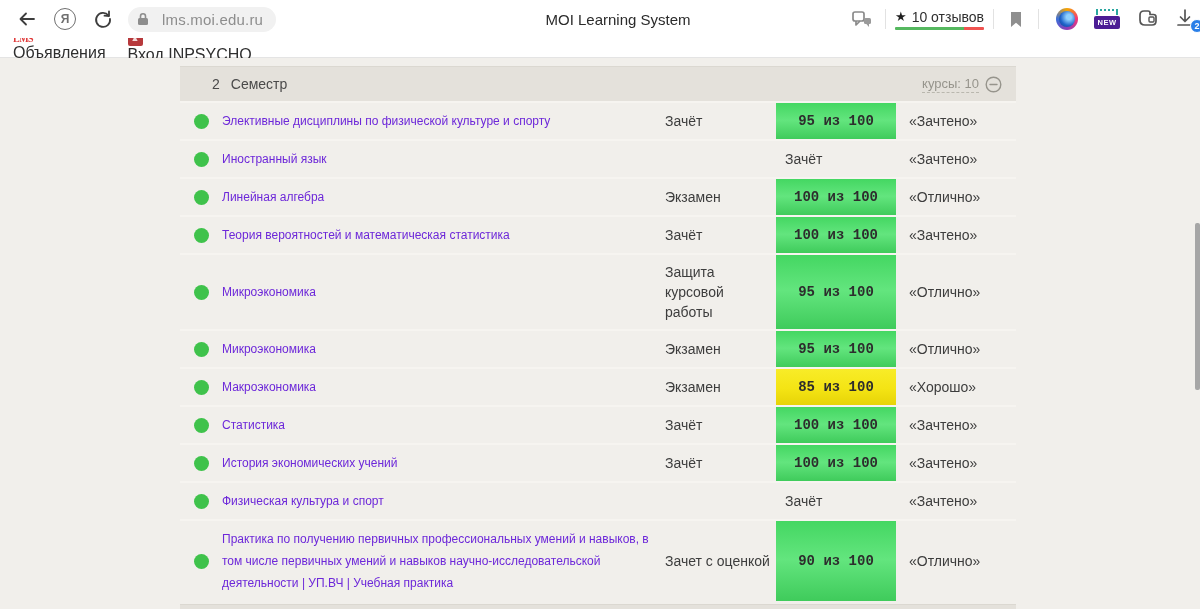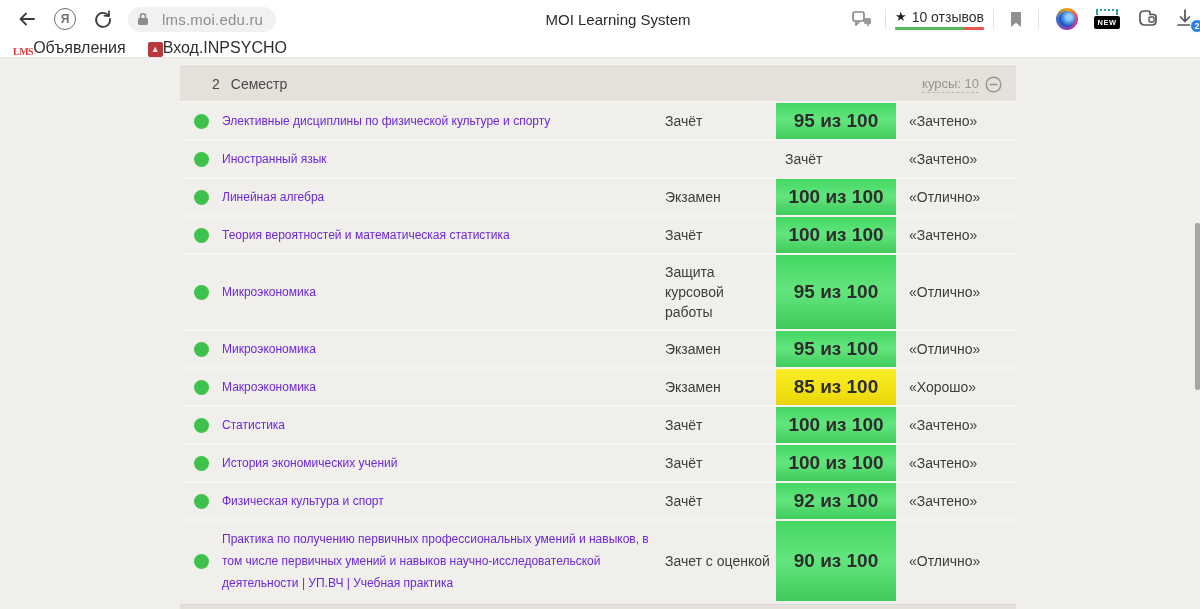--- a/index.html
+++ b/index.html
@@ -28,31 +28,31 @@
   .reviews-bar { width:100%; height:3px; margin-top:2px; display:flex; border-radius:1px; overflow:hidden; }
   .reviews-bar .g { flex:0 0 78%; background:#55b85f; }
   .reviews-bar .r { flex:1; background:#ef5350; }
   .ext-circle { width:22px; height:22px; border-radius:50%; position:relative; margin:0 8px;
                 background:conic-gradient(#f7a600,#f2387a,#8e3bb5,#3b6fd9,#f7a600); cursor:pointer; }
   .ext-circle::after { content:""; position:absolute; inset:3px; border-radius:50%;
                 background:radial-gradient(circle at 62% 38%, #8fd0ff 0 18%, #1f63c9 60%, #123c86 100%); }
   .new-icon { width:26px; margin:0 8px; cursor:pointer; text-align:center; }
   .new-brackets { height:6px; border-left:2px solid #2aa7a0; border-right:2px solid #2aa7a0;
                   border-top:2px dotted #2aa7a0; margin:0 2px 1px 2px; }
-  .new-label { background:#000000; color:#fff; font-size:7.5px; font-weight:bold;
+  .new-label { background:#4c1d95; color:#fff; font-size:7.5px; font-weight:bold;
                border-radius:2px; padding:2px 0; letter-spacing:.5px; }
   .mitten { margin:0 8px; cursor:pointer; }
   .download { position:relative; width:26px; height:30px; margin-left:6px; cursor:pointer; }
   .dl-badge { position:absolute; right:-4px; bottom:1px; width:14px; height:14px; border-radius:50%;
               background:#2a7fe8; color:#fff; font-size:9px; font-weight:bold;
               display:flex; align-items:center; justify-content:center; border:1.5px solid #fff; }
 
   .bookmarks { height:20px; background:#fff; border-bottom:1px solid #e4e4e4;
                display:flex; align-items:center; padding-left:13px; gap:8px; }
-  .bm-item { display:flex; align-items:flex-end; gap:0; cursor:pointer; margin-right:14px; }
+  .bm-item { display:flex; align-items:flex-start; gap:0; cursor:pointer; margin-right:14px;flex-direction:column; }
   .bm-label { font-size:16px; color:#2e2e2e; }
   .lms-fav { color:#e03a3a; font-weight:bold; font-size:10px; letter-spacing:-.5px;
              font-family:"Liberation Serif", serif; }
   .psy-fav { width:15px; height:15px; background:#b7393c; border-radius:2px; display:flex;
              align-items:center; justify-content:center; color:#f4d9d9; font-size:9px; line-height:1; }
 
   
   .page { height:551px; background:#f1efeb; position:relative; overflow:hidden; }
   .gradebook { width:836px; margin:8px 0 0 180px; }
 
@@ -63,21 +63,21 @@
   .sem-right { margin-left:auto; display:flex; align-items:center; gap:6px; cursor:pointer; }
   .courses-link { font-size:13px; color:#96948c; border-bottom:1px dashed #b9b7ae; padding-bottom:1px; }
 
   .grade-row { display:flex; align-items:center; min-height:38px; border-top:2px solid #f6f4f0; }
   .cell-dot { flex:0 0 42px; display:flex; justify-content:center; align-self:center; }
   .status-dot { width:15px; height:15px; border-radius:50%; background:#3fc24b; }
   .cell-course { flex:1 1 auto; font-size:12px; line-height:22px; color:#6d28d9;
                  padding:7px 14px 7px 0; cursor:pointer; }
   .cell-type { flex:0 0 111px; font-size:14px; line-height:20px; color:#3d3d3d; padding:7px 6px 7px 0; }
   .cell-badge { flex:0 0 120px; align-self:stretch; display:flex; align-items:center;
-                justify-content:center; font-size:19px; font-weight:bold; color:#2d2d2d; }
+                justify-content:center; font-size:14px; font-weight:bold; color:#2d2d2d;font-family:Liberation Mono, monospace; }
   .badge-green  { background:linear-gradient(180deg,#44d762 0%,#63e57e 48%,#3fcb5b 100%); }
   .badge-gray   { background:linear-gradient(180deg,#ebebeb 0%,#fbfbfb 45%,#c7c7c7 100%); }
   .badge-yellow { background:linear-gradient(180deg,#f8ec28 0%,#f4e414 55%,#e6d307 100%); }
   .cell-grade { flex:0 0 120px; font-size:14px; color:#3d3d3d; padding:7px 0 7px 13px; }
 
   .footer-bar { margin-top:3px; }
 
   .scroll-thumb { position:absolute; right:0; top:165px; width:5px; height:167px;
                   background:#a6a6a6; border-radius:2px; cursor:pointer; }
 
@@ -274,21 +274,20 @@
     <span class="cell-badge badge-green">100 из 100</span>
     <span class="cell-grade">«Зачтено»</span>
   </div>
 
   <div class="grade-row">
     <span class="cell-dot">
       <span class="status-dot"></span>
     </span>
     <span class="cell-course">Физическая культура и спорт</span>
     <span class="cell-type">Зачёт</span>
-    <span class="cell-badge badge-green">92 из 100</span>
     <span class="cell-grade">«Зачтено»</span>
   </div>
 
   <div class="grade-row">
     <span class="cell-dot">
       <span class="status-dot"></span>
     </span>
     <span class="cell-course">Практика по получению первичных профессиональных умений и навыков, в том числе первичных умений и навыков научно-исследовательской деятельности | УП.ВЧ | Учебная практика</span>
     <span class="cell-type">Зачет с оценкой</span>
     <span class="cell-badge badge-green">90 из 100</span>

